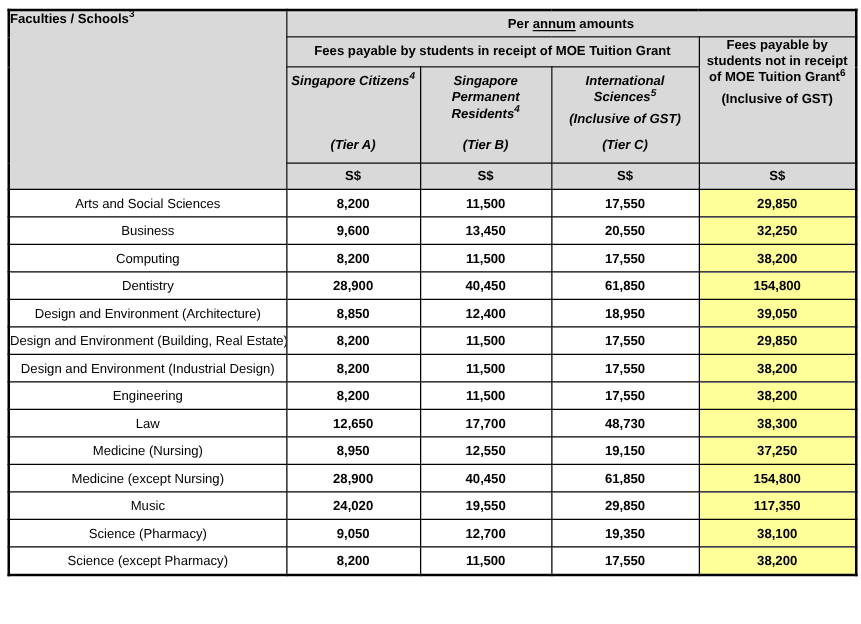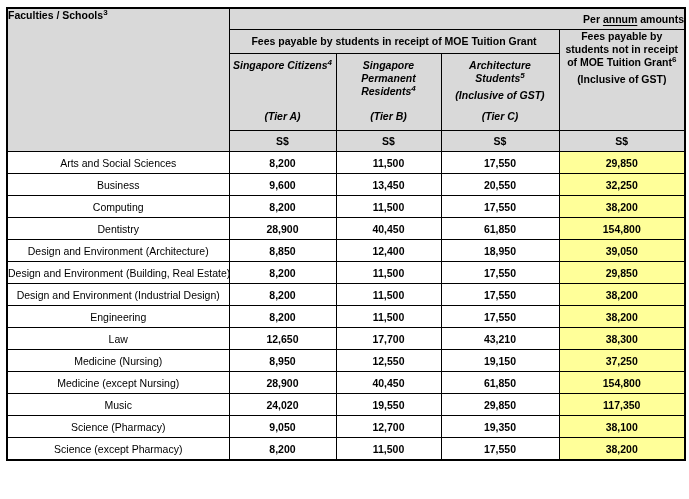--- a/index.html
+++ b/index.html
@@ -62,21 +62,20 @@
   }
   td.faculties-cell {
     vertical-align: top;
     text-align: left;
     padding: 46px 4px 0 7px;
     font-size: 11px;
   }
   td.per-annum-cell {
     height: 20px;
     vertical-align: middle;
-    text-align: right;
   }
   td.grant-group-cell {
     height: 23px;
     vertical-align: middle;
   }
   td.col-hdr-cell {
     height: 76px;
     vertical-align: top;
     font-style: italic;
   }
@@ -163,21 +162,21 @@
       </td>
       <td class="hdr col-hdr-cell">
         <div class="col-hdr-inner">
           <div><span>Singapore Permanent Residents</span><sup>4</sup></div>
           <div>(Tier B)</div>
         </div>
       </td>
       <td class="hdr col-hdr-cell">
         <div class="col-hdr-inner">
           <div>
-            <div><span>Architecture Students</span><sup>5</sup></div>
+            <div><span>International Sciences</span><sup>5</sup></div>
             <div class="gst-note">(Inclusive of GST)</div>
           </div>
           <div>(Tier C)</div>
         </div>
       </td>
     </tr>
 
     <tr class="s-row">
       <td class="hdr">S$</td>
       <td class="hdr">S$</td>
@@ -240,21 +239,21 @@
           <td class="cell-name">Engineering</td>
           <td class="cell-val">8,200</td>
           <td class="cell-val">11,500</td>
           <td class="cell-val">17,550</td>
           <td class="cell-val highlight">38,200</td>
         </tr>
         <tr>
           <td class="cell-name">Law</td>
           <td class="cell-val">12,650</td>
           <td class="cell-val">17,700</td>
-          <td class="cell-val">43,210</td>
+          <td class="cell-val">48,730</td>
           <td class="cell-val highlight">38,300</td>
         </tr>
         <tr>
           <td class="cell-name">Medicine (Nursing)</td>
           <td class="cell-val">8,950</td>
           <td class="cell-val">12,550</td>
           <td class="cell-val">19,150</td>
           <td class="cell-val highlight">37,250</td>
         </tr>
         <tr>

